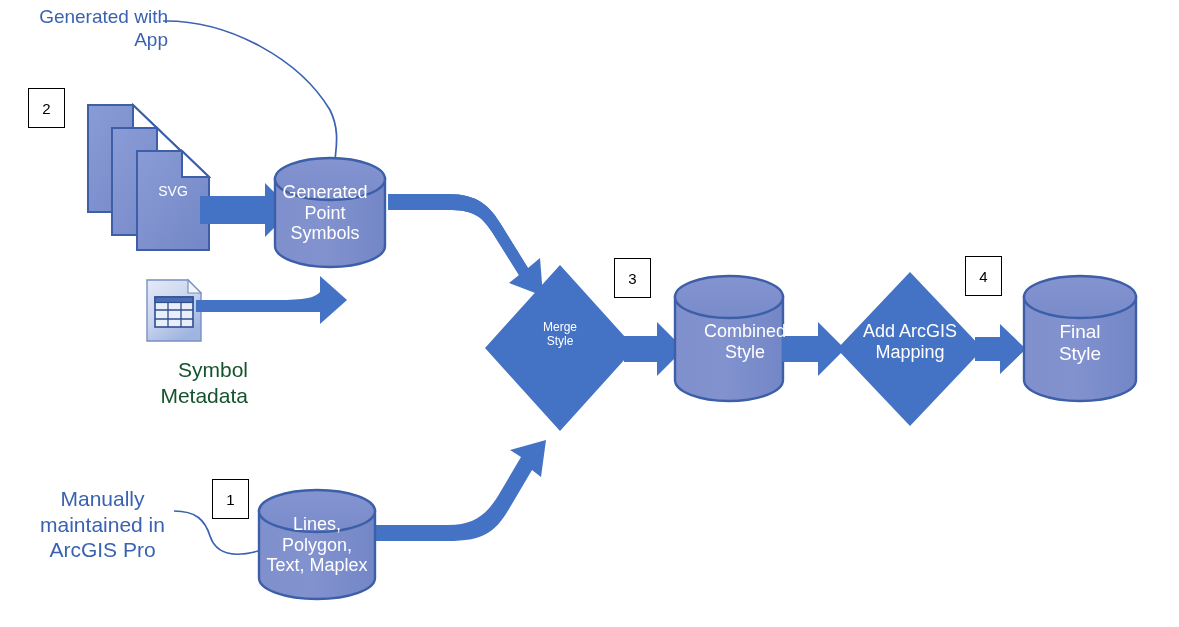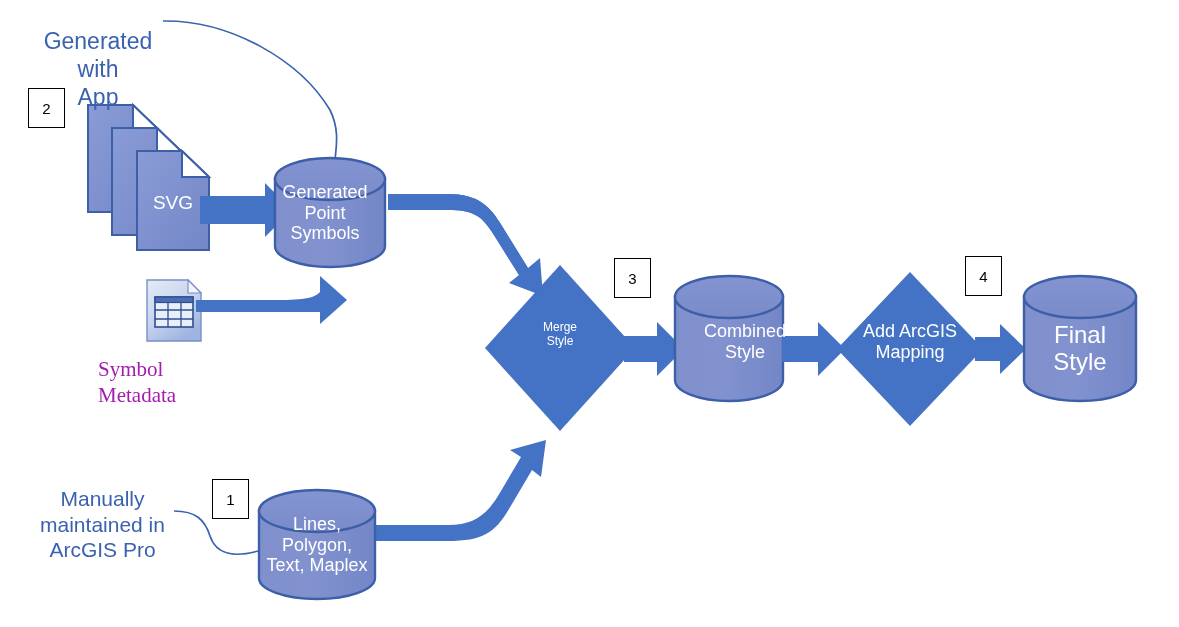--- a/index.html
+++ b/index.html
@@ -47,23 +47,23 @@
     background: #ffffff;
     color: #000000;
     display: flex;
     align-items: center;
     justify-content: center;
     font-family: "Liberation Sans", sans-serif;
     font-size: 15px;
   }
   .label-blue {
     position: absolute;
-    color: #a21caf;
-    text-align: left;
-    font-family: Liberation Serif, serif;
+    color: #14532d;
+    text-align: right;
+    font-family: Liberation Sans, sans-serif;
     line-height: 1.22;
     white-space: pre-line;
   }
 </style>
 </head>
 <body>
 
 <div id="canvas">
 
   <svg class="svg-layer" viewBox="0 0 1179 627">
@@ -198,33 +198,33 @@
       <path d="M275,179 L275,246 A55,21 0 0 0 385,246 L385,179 Z" fill="url(#gradCyl)" stroke="#3C5FA8" stroke-width="2.4"></path>
       <ellipse cx="330" cy="179" rx="55" ry="21" fill="url(#gradCylTop)" stroke="#3C5FA8" stroke-width="2.4"></ellipse>
     </g>
 
     <g>
       <path d="M259,511 L259,578 A58,21 0 0 0 375,578 L375,511 Z" fill="url(#gradCyl)" stroke="#3C5FA8" stroke-width="2.4"></path>
       <ellipse cx="317" cy="511" rx="58" ry="21" fill="url(#gradCylTop)" stroke="#3C5FA8" stroke-width="2.4"></ellipse>
     </g>
   </svg>
 
-  <div class="callout-text" style="left:28px; top:27px; width:140px; text-align:center; font-size:23px;">Generated with
+  <div class="callout-text" style="left:28px; top:5px; width:140px; text-align:right; font-size:19px;">Generated with
 App</div>
 
   <div class="callout-text" style="left:30px; top:486px; width:145px; text-align:center; font-size:21px;">Manually
 maintained in
 ArcGIS Pro</div>
 
   <div class="badge" style="left:28px; top:88px; width:35px; height:38px;">2</div>
   <div class="badge" style="left:212px; top:479px; width:35px; height:38px;">1</div>
   <div class="badge" style="left:614px; top:258px; width:35px; height:38px;">3</div>
   <div class="badge" style="left:965px; top:256px; width:35px; height:38px;">4</div>
 
-  <div class="shape-text" style="left:137px; top:192px; width:72px; font-size:19px;">SVG</div>
+  <div class="shape-text" style="left:137px; top:184px; width:72px; font-size:14px;">SVG</div>
 
   <div class="label-blue" style="left:98px; top:357px; width:150px; font-size:21px;">Symbol
 Metadata</div>
 
   <div class="shape-text" style="left:275px; top:182px; width:100px; font-size:18px;">Generated
 Point
 Symbols</div>
 
   <div class="shape-text" style="left:255px; top:514px; width:124px; font-size:18px;">Lines,
 Polygon,
@@ -232,16 +232,16 @@
 
   <div class="shape-text" style="left:512px; top:321px; width:96px; font-size:12px;">Merge
 Style</div>
 
   <div class="shape-text" style="left:675px; top:321px; width:108px; font-size:18px;padding-left:16px;">Combined
 Style</div>
 
   <div class="shape-text" style="left:848px; top:321px; width:124px; font-size:18px;">Add ArcGIS
 Mapping</div>
 
-  <div class="shape-text" style="left:1028px; top:321px; width:104px; font-size:24px;">Final
+  <div class="shape-text" style="left:1028px; top:321px; width:104px; font-size:19px;">Final
 Style</div>
 
 </div>
 
 </body></html>

